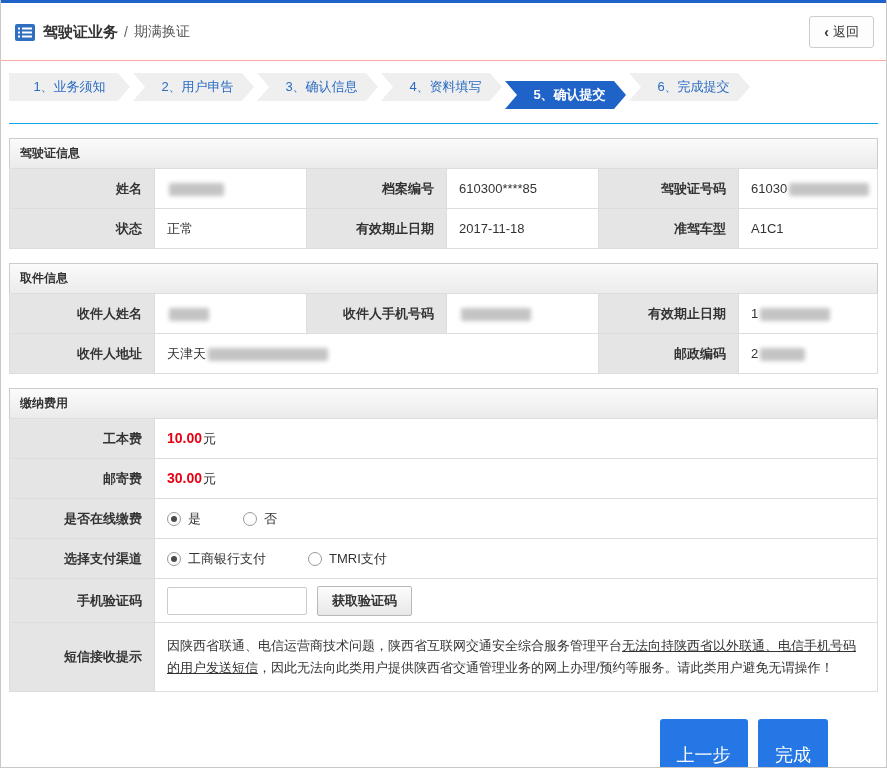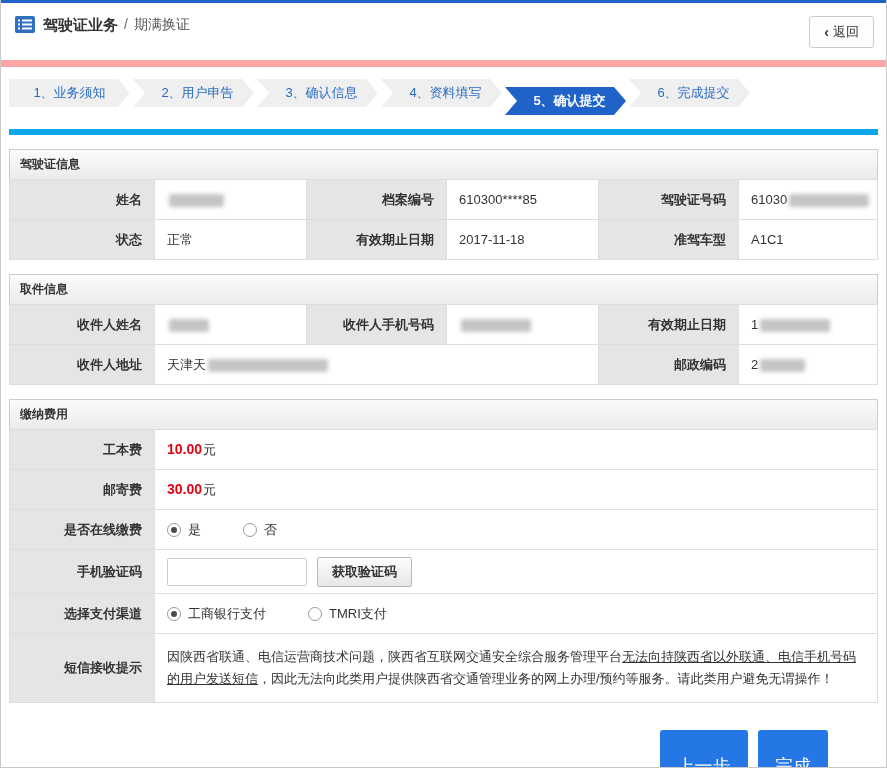--- a/index.html
+++ b/index.html
@@ -9,34 +9,34 @@
     --button-blue:#2577e5;
   }
   *{box-sizing:border-box;}
   html,body{margin:0;padding:0;background:#f2f2f2;
     font-family:"Liberation Sans","DejaVu Sans",sans-serif;color:#333;}
   .page{width:887px;height:768px;margin:0 auto;background:#fff;
     border:1px solid #c8c8c8;border-top:none;position:relative;overflow:hidden;}
   .topline{height:3px;background:var(--accent-blue);}
 
   
-  .header{display:flex;padding:13px 12px 12px 14px;
-    border-bottom:7px solid #fca5a5;}
+  .header{display:flex;align-items:center;padding:13px 12px 12px 14px;
+    border-bottom:1px solid #fca5a5;}
   .doc-icon{display:inline-flex;margin-right:8px;}
   .title{font-size:15px;font-weight:bold;color:#333;}
   .sep{margin:0 6px;color:#666;font-size:14px;}
   .subtitle{font-size:14px;color:#555;}
   .spacer{flex:1;}
   .back-btn{display:inline-flex;align-items:center;gap:4px;background:#fdfdfd;
     border:1px solid #ccc;border-radius:3px;padding:6px 14px;font-size:13px;
     color:#333;cursor:pointer;font-family:inherit;}
   .back-btn .chev{font-weight:bold;font-size:14px;line-height:1;}
 
   
-  .steps{display:flex;margin:12px 8px 0;padding-bottom:14px;border-bottom:6px solid #0ea5e9;}
+  .steps{display:flex;margin:12px 8px 0;padding-bottom:14px;border-bottom:1px solid #0ea5e9;}
   .step{width:121px;height:28px;line-height:28px;text-align:center;font-size:13px;
     color:#2a6bc2;background:#efefef;cursor:pointer;
     clip-path:polygon(0 0,calc(100% - 12px) 0,100% 50%,calc(100% - 12px) 100%,0 100%);}
   .step + .step{margin-left:3px;
     clip-path:polygon(0 0,calc(100% - 12px) 0,100% 50%,calc(100% - 12px) 100%,0 100%,12px 50%);
     padding-left:8px;}
   .step.active{background:var(--active-step-bg);color:#fff;font-weight:bold;margin-top:8px;}
 
   
   .section{margin:14px 8px 7px;}
@@ -204,44 +204,44 @@
               <span>是</span>
             </span>
             <span class="radio-opt">
               <span class="radio"></span>
               <span>否</span>
             </span>
           </div>
         </td>
       </tr>
       <tr>
+        <td class="lbl">选择支付渠道</td>
+        <td class="val">
+          <div class="radio-group">
+            <span class="radio-opt">
+              <span class="radio checked"></span>
+              <span>工商银行支付</span>
+            </span>
+            <span class="radio-opt">
+              <span class="radio"></span>
+              <span>TMRI支付</span>
+            </span>
+          </div>
+        </td>
+      </tr>
+      <tr>
         <td class="lbl">手机验证码</td>
         <td class="val" style="height:44px;">
           <div class="code-row">
             <input class="code-input" type="text" value="" style="">
             <button class="code-btn">获取验证码</button>
           </div>
         </td>
       </tr>
       <tr>
-        <td class="lbl">选择支付渠道</td>
-        <td class="val">
-          <div class="radio-group">
-            <span class="radio-opt">
-              <span class="radio checked"></span>
-              <span>工商银行支付</span>
-            </span>
-            <span class="radio-opt">
-              <span class="radio"></span>
-              <span>TMRI支付</span>
-            </span>
-          </div>
-        </td>
-      </tr>
-      <tr>
         <td class="lbl sms-lbl">短信接收提示</td>
         <td class="val sms-cell">
           <span>因陕西省联通、电信运营商技术问题，陕西省互联网交通安全综合服务管理平台</span><span class="u">无法向持陕西省以外联通、电信手机号码的用户发送短信</span><span>，因此无法向此类用户提供陕西省交通管理业务的网上办理/预约等服务。请此类用户避免无谓操作！</span>
         </td>
       </tr>
     </tbody>
       </table>
   </div>
 
   <div class="footer">

